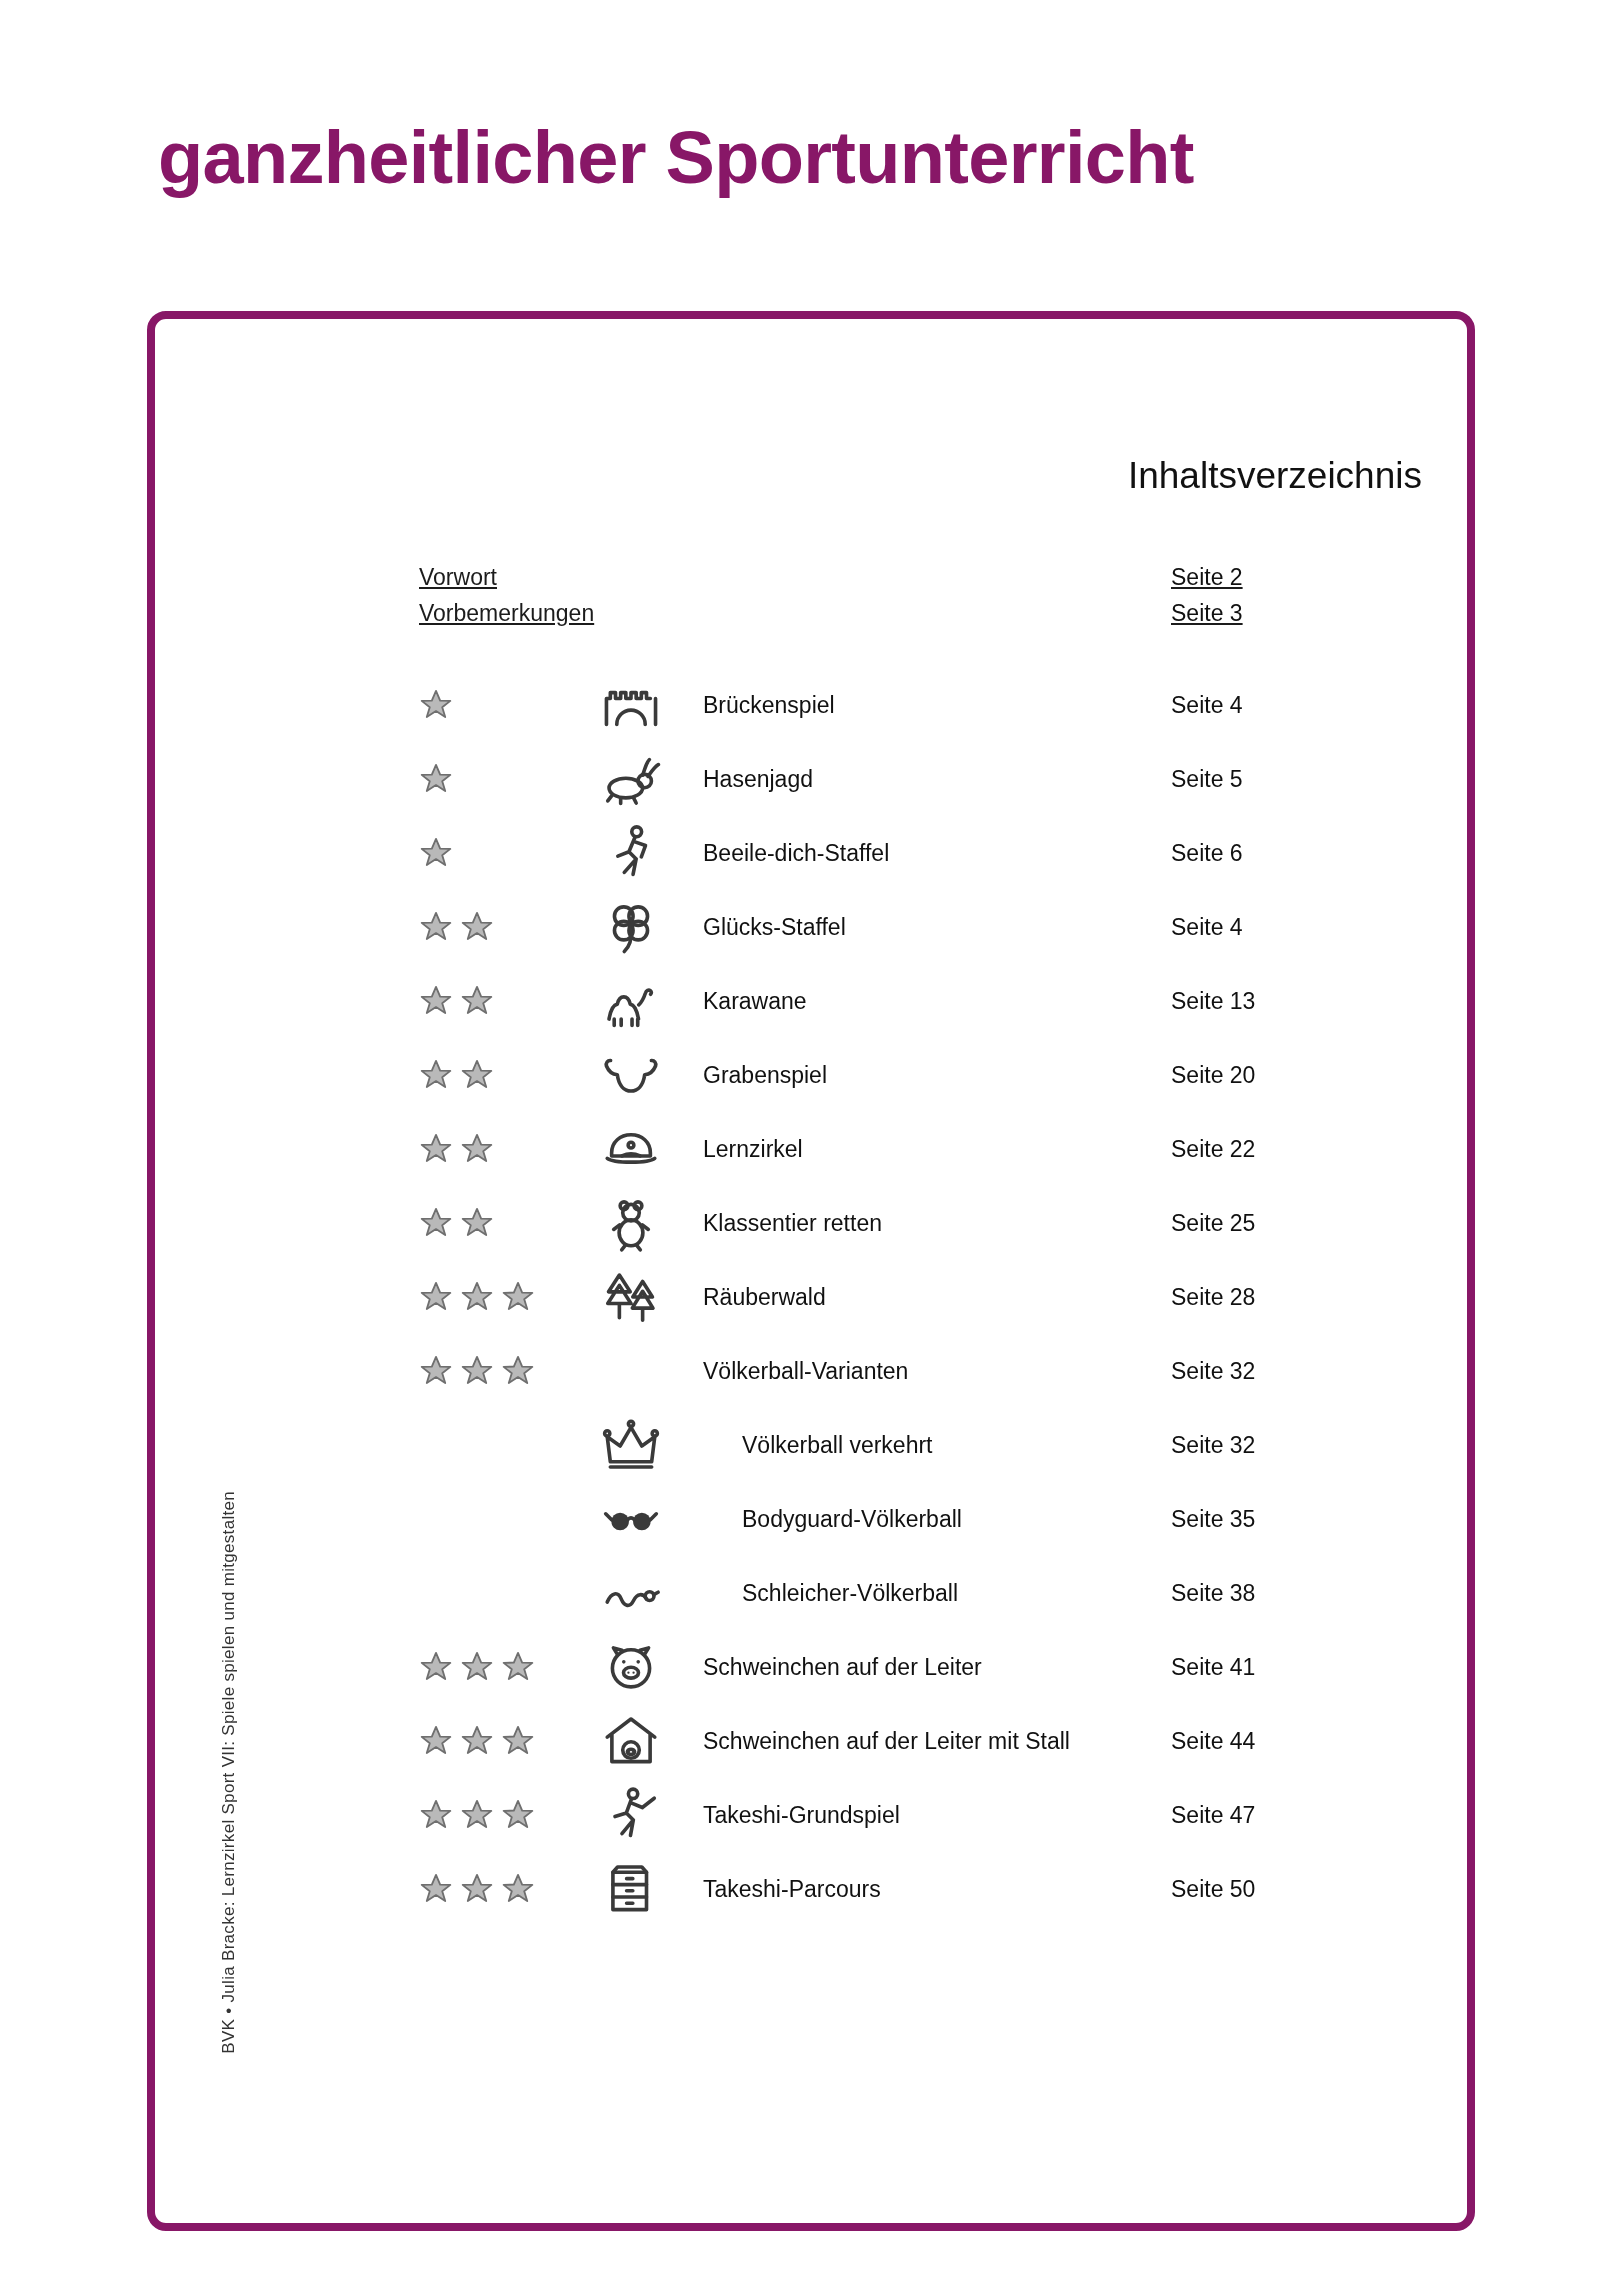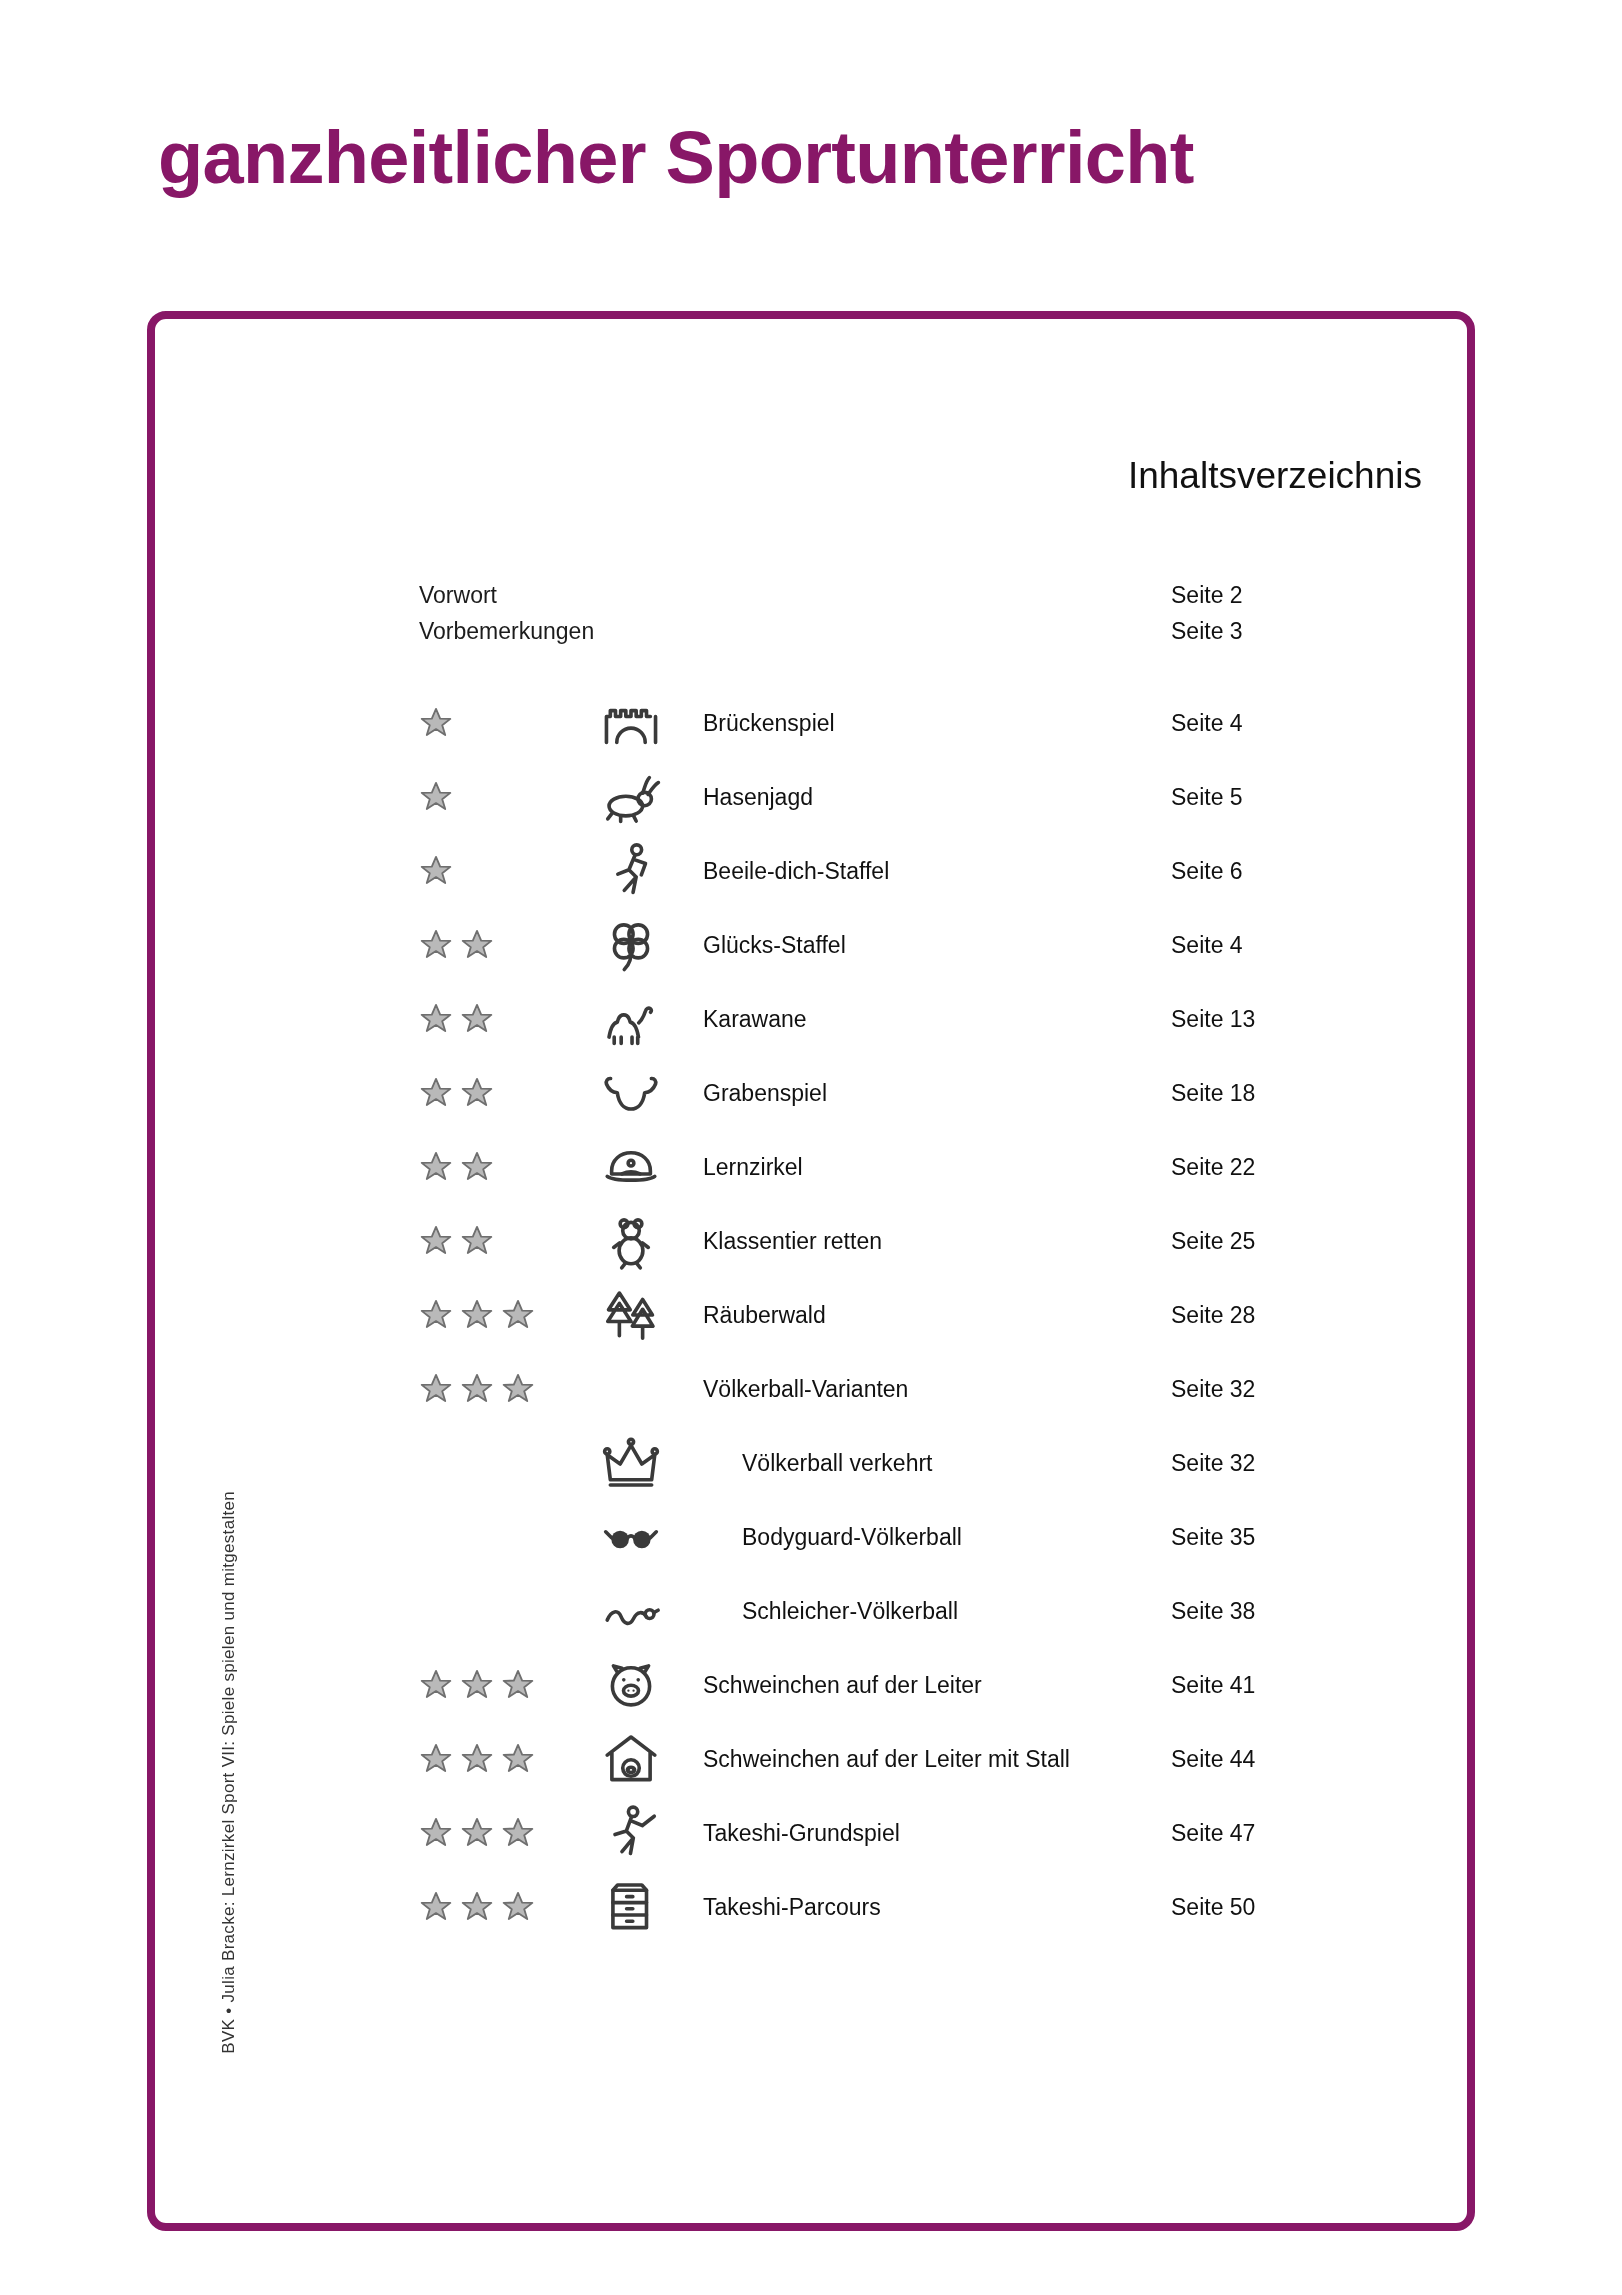--- a/index.html
+++ b/index.html
@@ -56,21 +56,21 @@
     padding: 132px 41px 0 264px;
     box-sizing: border-box;
   }
   .toc-heading {
     margin: 4px;
     font-size: 37px;
     font-weight: normal;
     color: #111;
     text-align: right;
   }
-  .front-matter { margin-top: 80px; }
+  .front-matter { margin-top: 62px; text-decoration: underline; }
   .fm-row {
     display: grid;
     grid-template-columns: 752px 1fr;
     align-items: center;
     height: 36px;
     font-size: 23px;
   }
   .entry-list { margin-top: 37px; }
   .entry {
     display: grid;
@@ -256,21 +256,21 @@
             </span>
           </span>
           <span class="icon-cell">
             <span class="icon">
               <svg viewBox="0 0 24 24">
                 <path d="M2.5 8.5c.8 2 2.2 3.2 4.2 3.4.6 4.2 2.7 6.3 5.3 6.3s4.7-2.1 5.3-6.3c2-.2 3.4-1.4 4.2-3.4M2.5 8.5c-.3-1.2.4-2.2 1.6-2.1M21.5 8.5c.3-1.2-.4-2.2-1.6-2.1"></path>
               </svg>
             </span>
           </span>
           <span class="label">Grabenspiel</span>
-          <span class="pagecol">Seite 18</span>
+          <span class="pagecol">Seite 20</span>
         </div>
         <div class="entry">
           <span class="stars-cell">
             <span class="star">
               <svg viewBox="0 0 24 24">
                 <polygon points="12,2 14.94,8.94 22.1,9.1 16.4,13.6 18.5,20.5 12,16.3 5.5,20.5 7.6,13.6 1.9,9.1 9.06,8.94"></polygon>
               </svg>
             </span>
             <span class="star">
               <svg viewBox="0 0 24 24">

